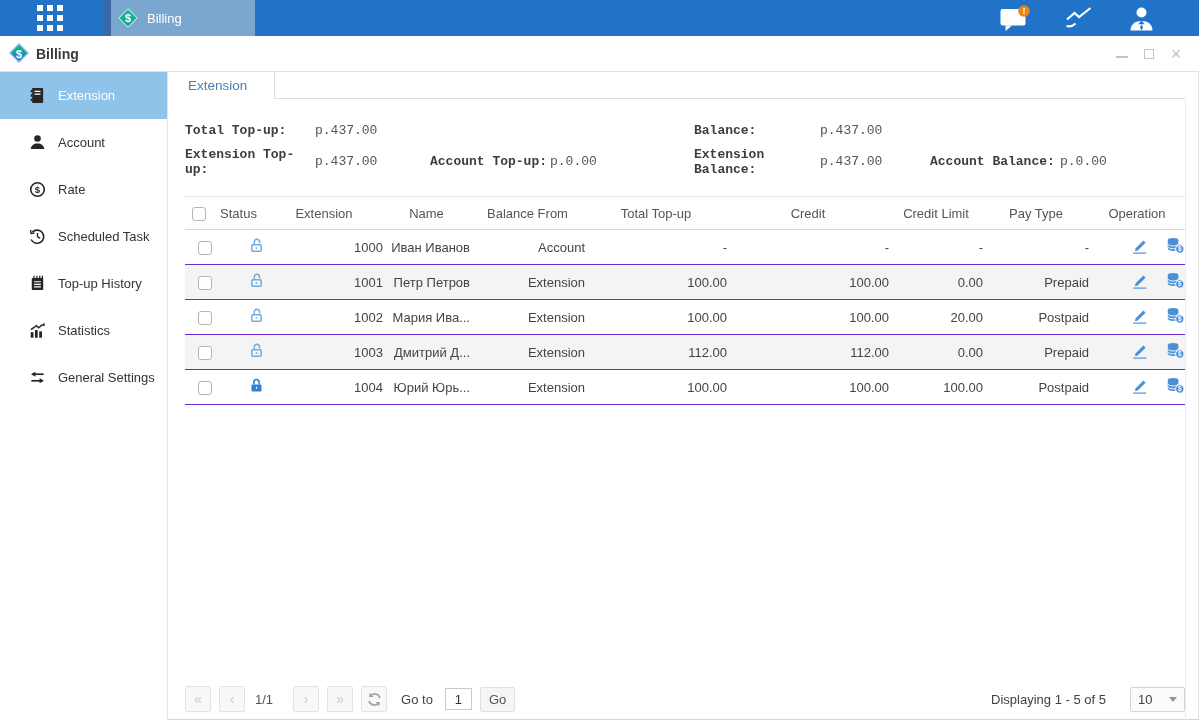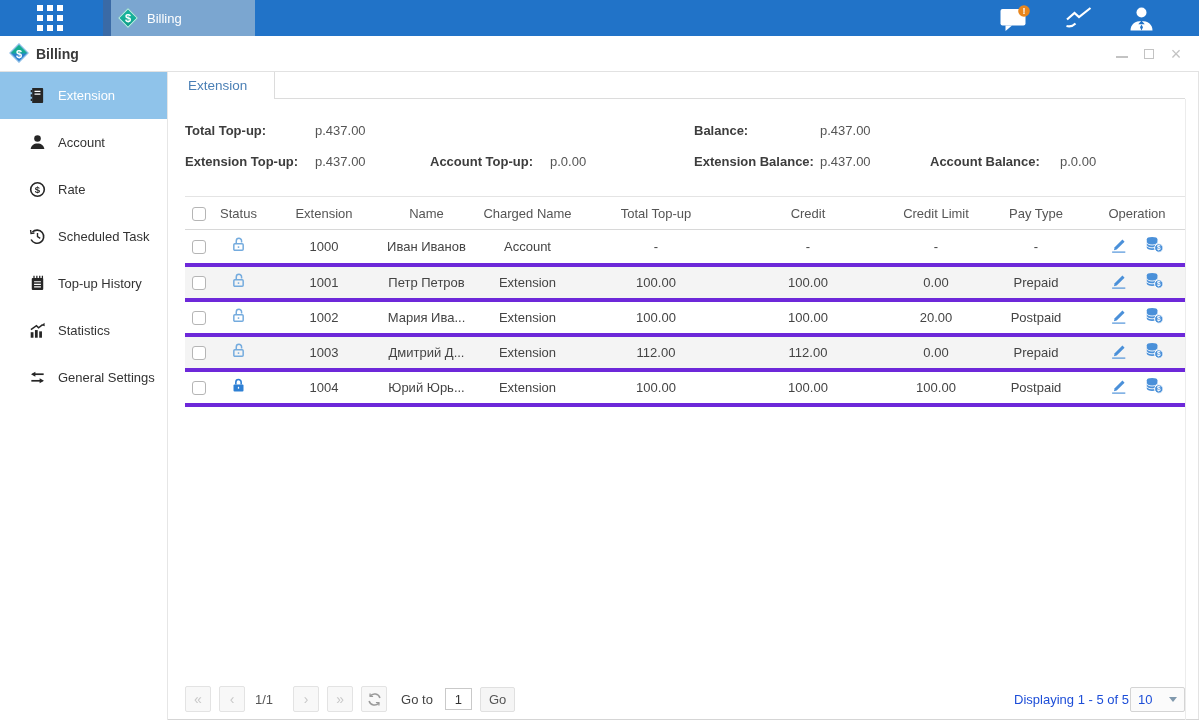--- a/index.html
+++ b/index.html
@@ -44,58 +44,58 @@
 
   .main { position:relative; flex:1; padding:0 14px 0 17px; }
   .vline { position:absolute; top:27px; bottom:0; right:13px; width:1px; background:#ececec; }
 
   .tabbar { height:27px; border-bottom:1px solid #dcdcdc; display:flex; }
   .tab { height:27px; width:90px; background:#fff; border-right:1px solid #dcdcdc; margin-bottom:-1px;
          display:flex; align-items:center; padding-left:3px; color:#4a7fb5; font-size:13.5px; cursor:default; }
 
   
   .summary { position:relative; margin-top:16px; height:62px; font-size:13px; }
-  .sum-col { position:absolute; top:0; }
+  .sum-col { position:absolute; top:0;font-family:Liberation Mono, monospace; }
   .sum-col.left { left:0; } .sum-col.right { left:509px; }
   .sum-row { height:31px; display:flex; align-items:center; }
   .sum-label { font-weight:bold; color:#3d3d3d; }
   .sum-val { color:#555; }
   .w130{width:130px;} .w126{width:126px;} .w120{width:120px;} .w115{width:115px;} .w110{width:110px;}
 
   
   .actions { margin-top:16px; display:flex; gap:9px; }
   .btn-blue { height:29px; padding:0 14px; background:#3e8bd3; color:#fff; border:1px solid #3077bb;
               border-radius:2px; font-size:12.5px; font-family:inherit; cursor:pointer; }
 
   
   table.grid { margin-top:19px; width:1000px; border-collapse:collapse; table-layout:fixed; }
   table.grid th { height:33px; font-weight:normal; color:#555; font-size:13px; text-align:center;
                   border-top:1px solid #e4e4e4; border-bottom:1px solid #d8d8d8; }
-  table.grid td { height:35px; font-size:13px; color:#444; text-align:center; border-bottom:4px solid #6d28d9;
+  table.grid td { height:35px; font-size:13px; color:#444; text-align:right; border-bottom:1px solid #6d28d9;
                   overflow:hidden; white-space:nowrap; }
   tr.stripe { background:#f4f4f4; }
   .cb { display:inline-block; width:14px; height:14px; border:1px solid #b5b5b5; border-radius:3px;
         background:#fff; cursor:pointer; vertical-align:middle; }
   .ops { display:inline-flex; gap:18px; align-items:center; }
   .opicon { cursor:pointer; display:inline-flex; }
   .statusicon { display:inline-flex; }
 
   
   .pagination { position:absolute; left:17px; right:14px; bottom:7px; height:28px;
                 display:flex; align-items:center; font-size:13px; color:#555; }
   .pbtn { width:26px; height:26px; border:1px solid #e3e3e3; background:#f8f8f8; border-radius:2px;
           display:flex; align-items:center; justify-content:center; color:#c8c8c8; font-size:14px;
           cursor:pointer; margin-right:8px; flex-shrink:0; }
   .pageind { margin:0 20px 0 2px; color:#555; }
   .goto-label { margin:0 4px 0 6px; color:#444; }
   .goto-input { width:27px; height:22px; border:1px solid #c9c9c9; text-align:center; font-size:13px;
                 font-family:inherit; color:#333; margin:0 8px; }
   .gobtn { height:25px; padding:0 8px; border:1px solid #e0e0e0; background:#f5f5f5; color:#555;
            border-radius:2px; font-size:13px; font-family:inherit; cursor:pointer; }
-  .pag-right { margin-left:auto; display:flex; align-items:center; gap:1px; color:#1d4ed8; }
+  .pag-right { margin-left:auto; display:flex; align-items:center; gap:24px; color:#404040; }
   .pagesize { width:55px; height:25px; border:1px solid #d4d4d4; background:#fbfbfb; border-radius:2px;
               display:flex; align-items:center; justify-content:space-between; padding:0 7px; cursor:pointer; }
   .caret { width:0; height:0; border-left:4.5px solid transparent; border-right:4.5px solid transparent;
            border-top:5.5px solid #8099ad; }
 </style>
 </head>
 <body>
 
 <div class="screen">
 
@@ -272,21 +272,21 @@
             <col style="width:94px">
           <col style="width:106px">
             <col style="width:96px">
         </colgroup>
         <thead>
           <tr>
             <th><span class="cb"></span></th>
             <th>Status</th>
             <th>Extension</th>
             <th>Name</th>
-            <th>Charged Name</th>
+            <th>Balance From</th>
             <th>Total Top-up</th>
             <th>Credit</th>
             <th>Credit Limit</th>
             <th>Pay Type</th>
             <th>Operation</th>
           </tr>
         </thead>
         <tbody>
             <tr>
               <td><span class="cb"></span></td>

